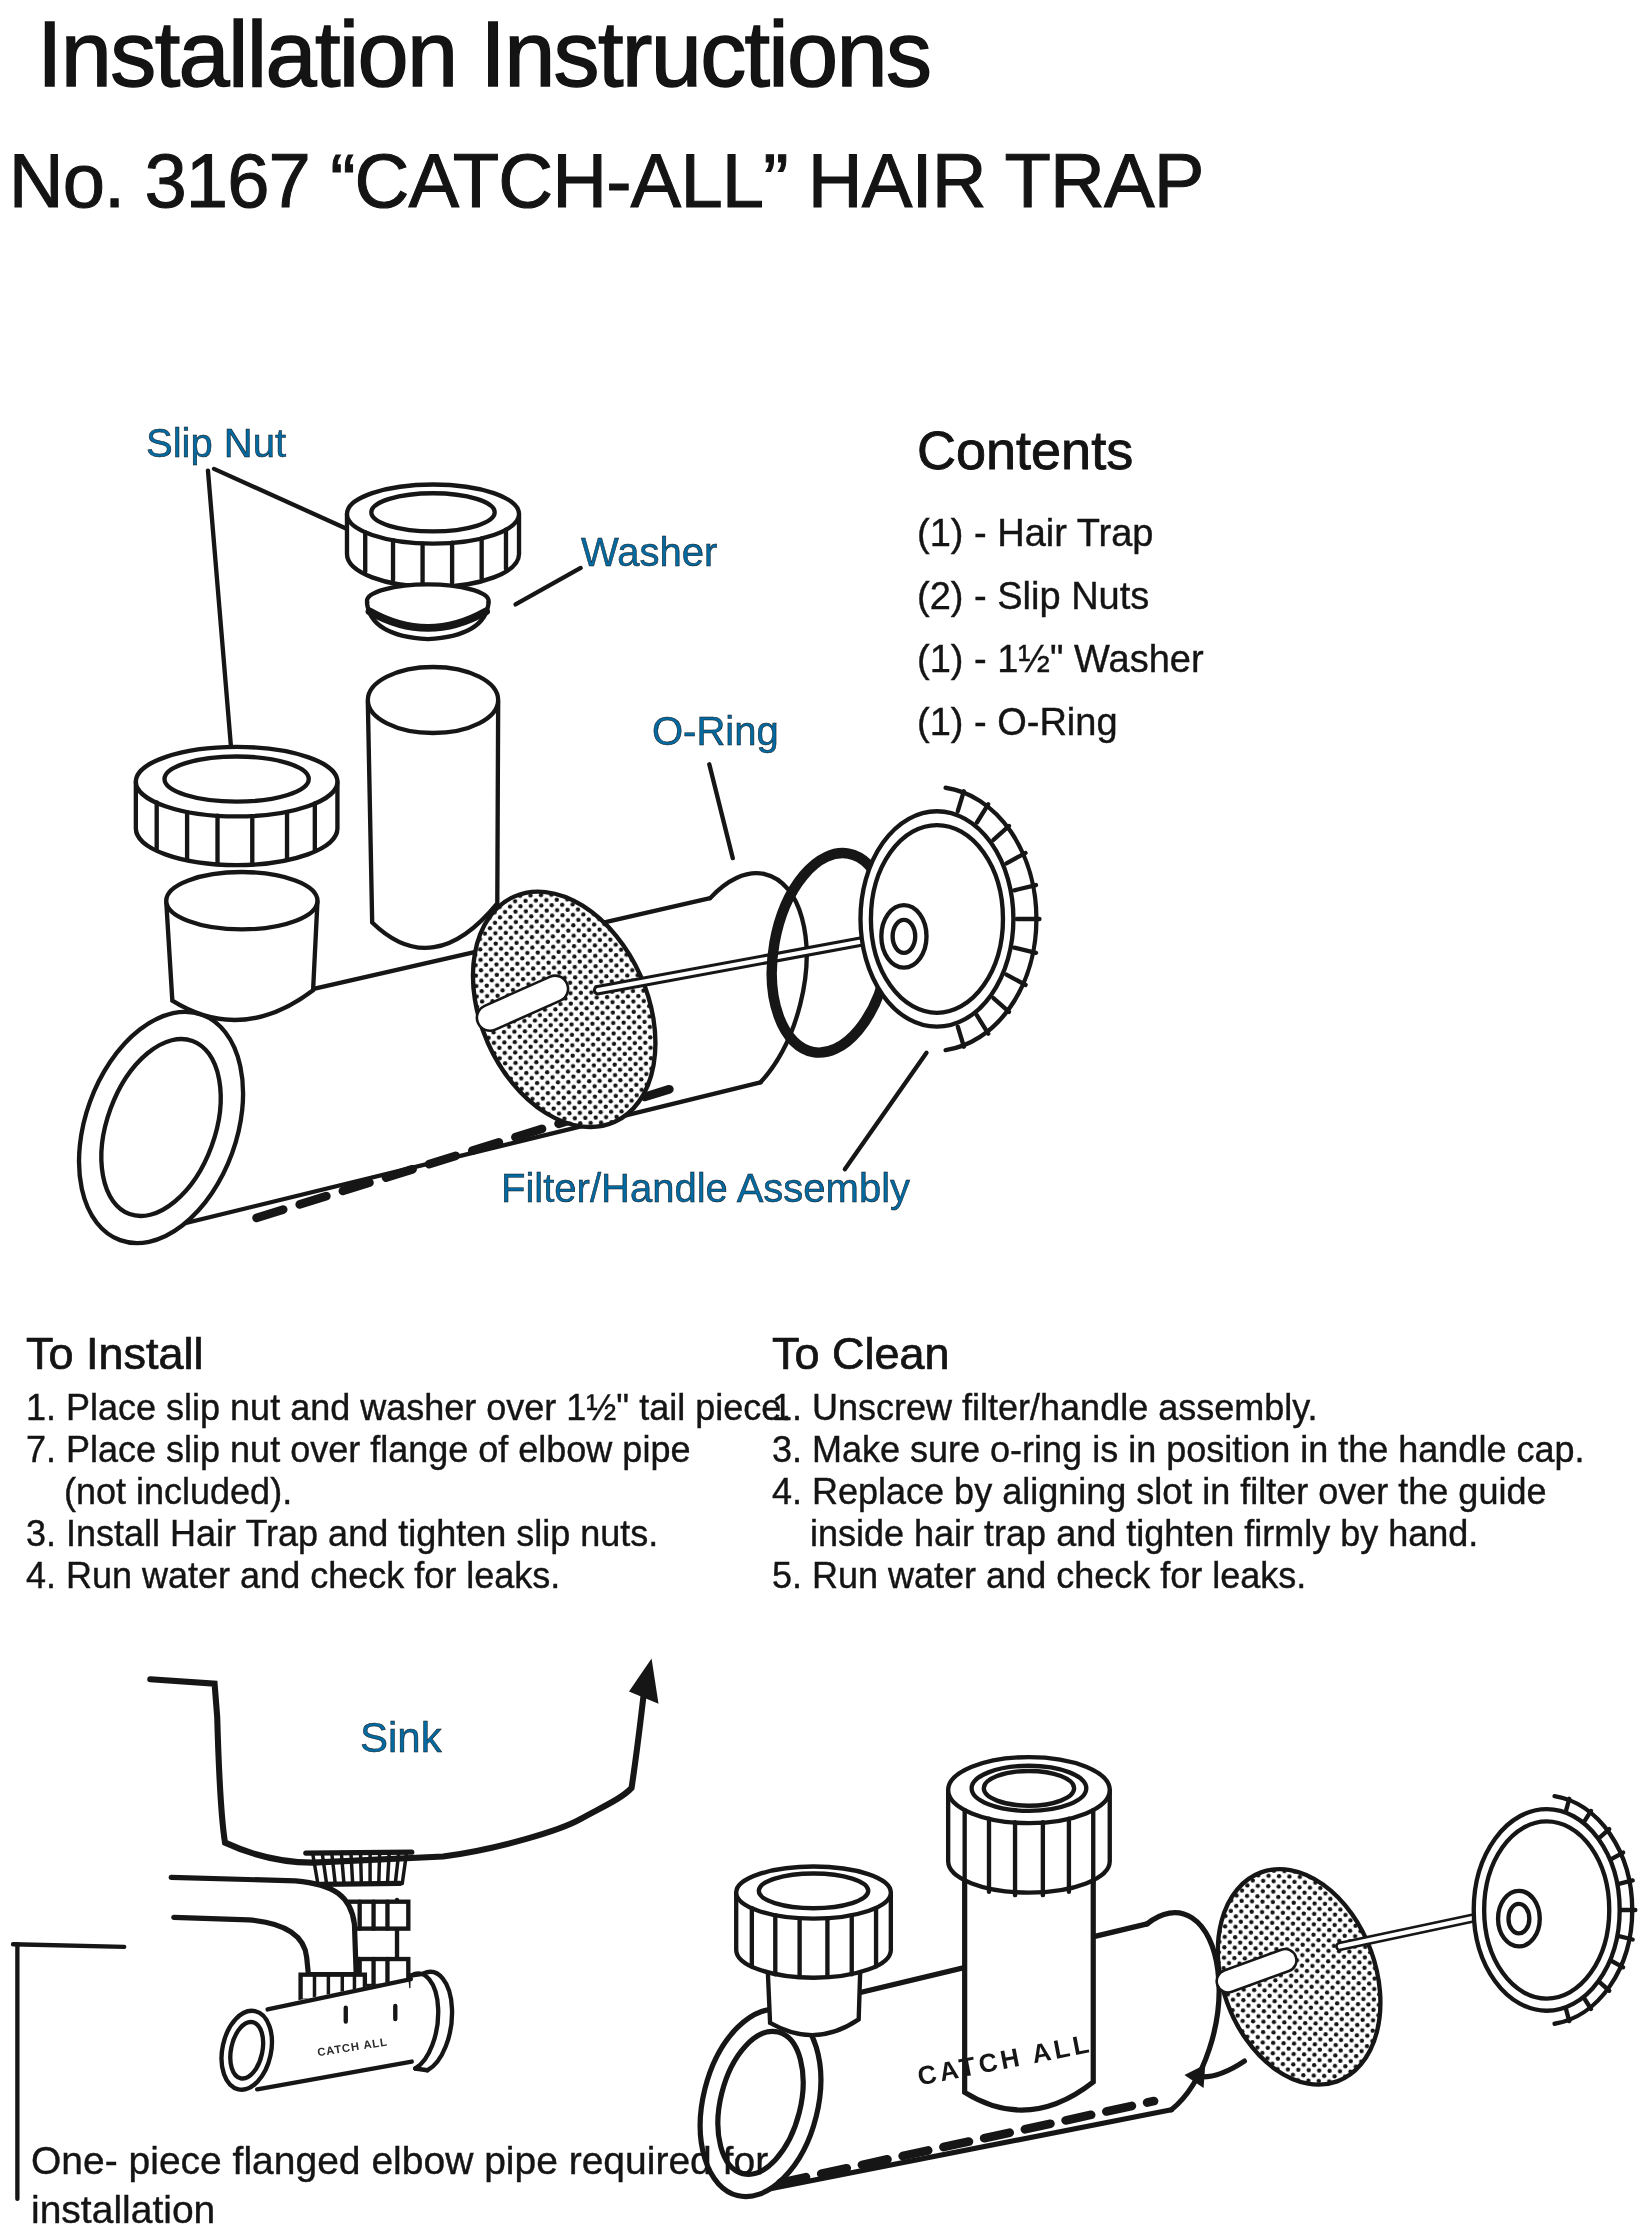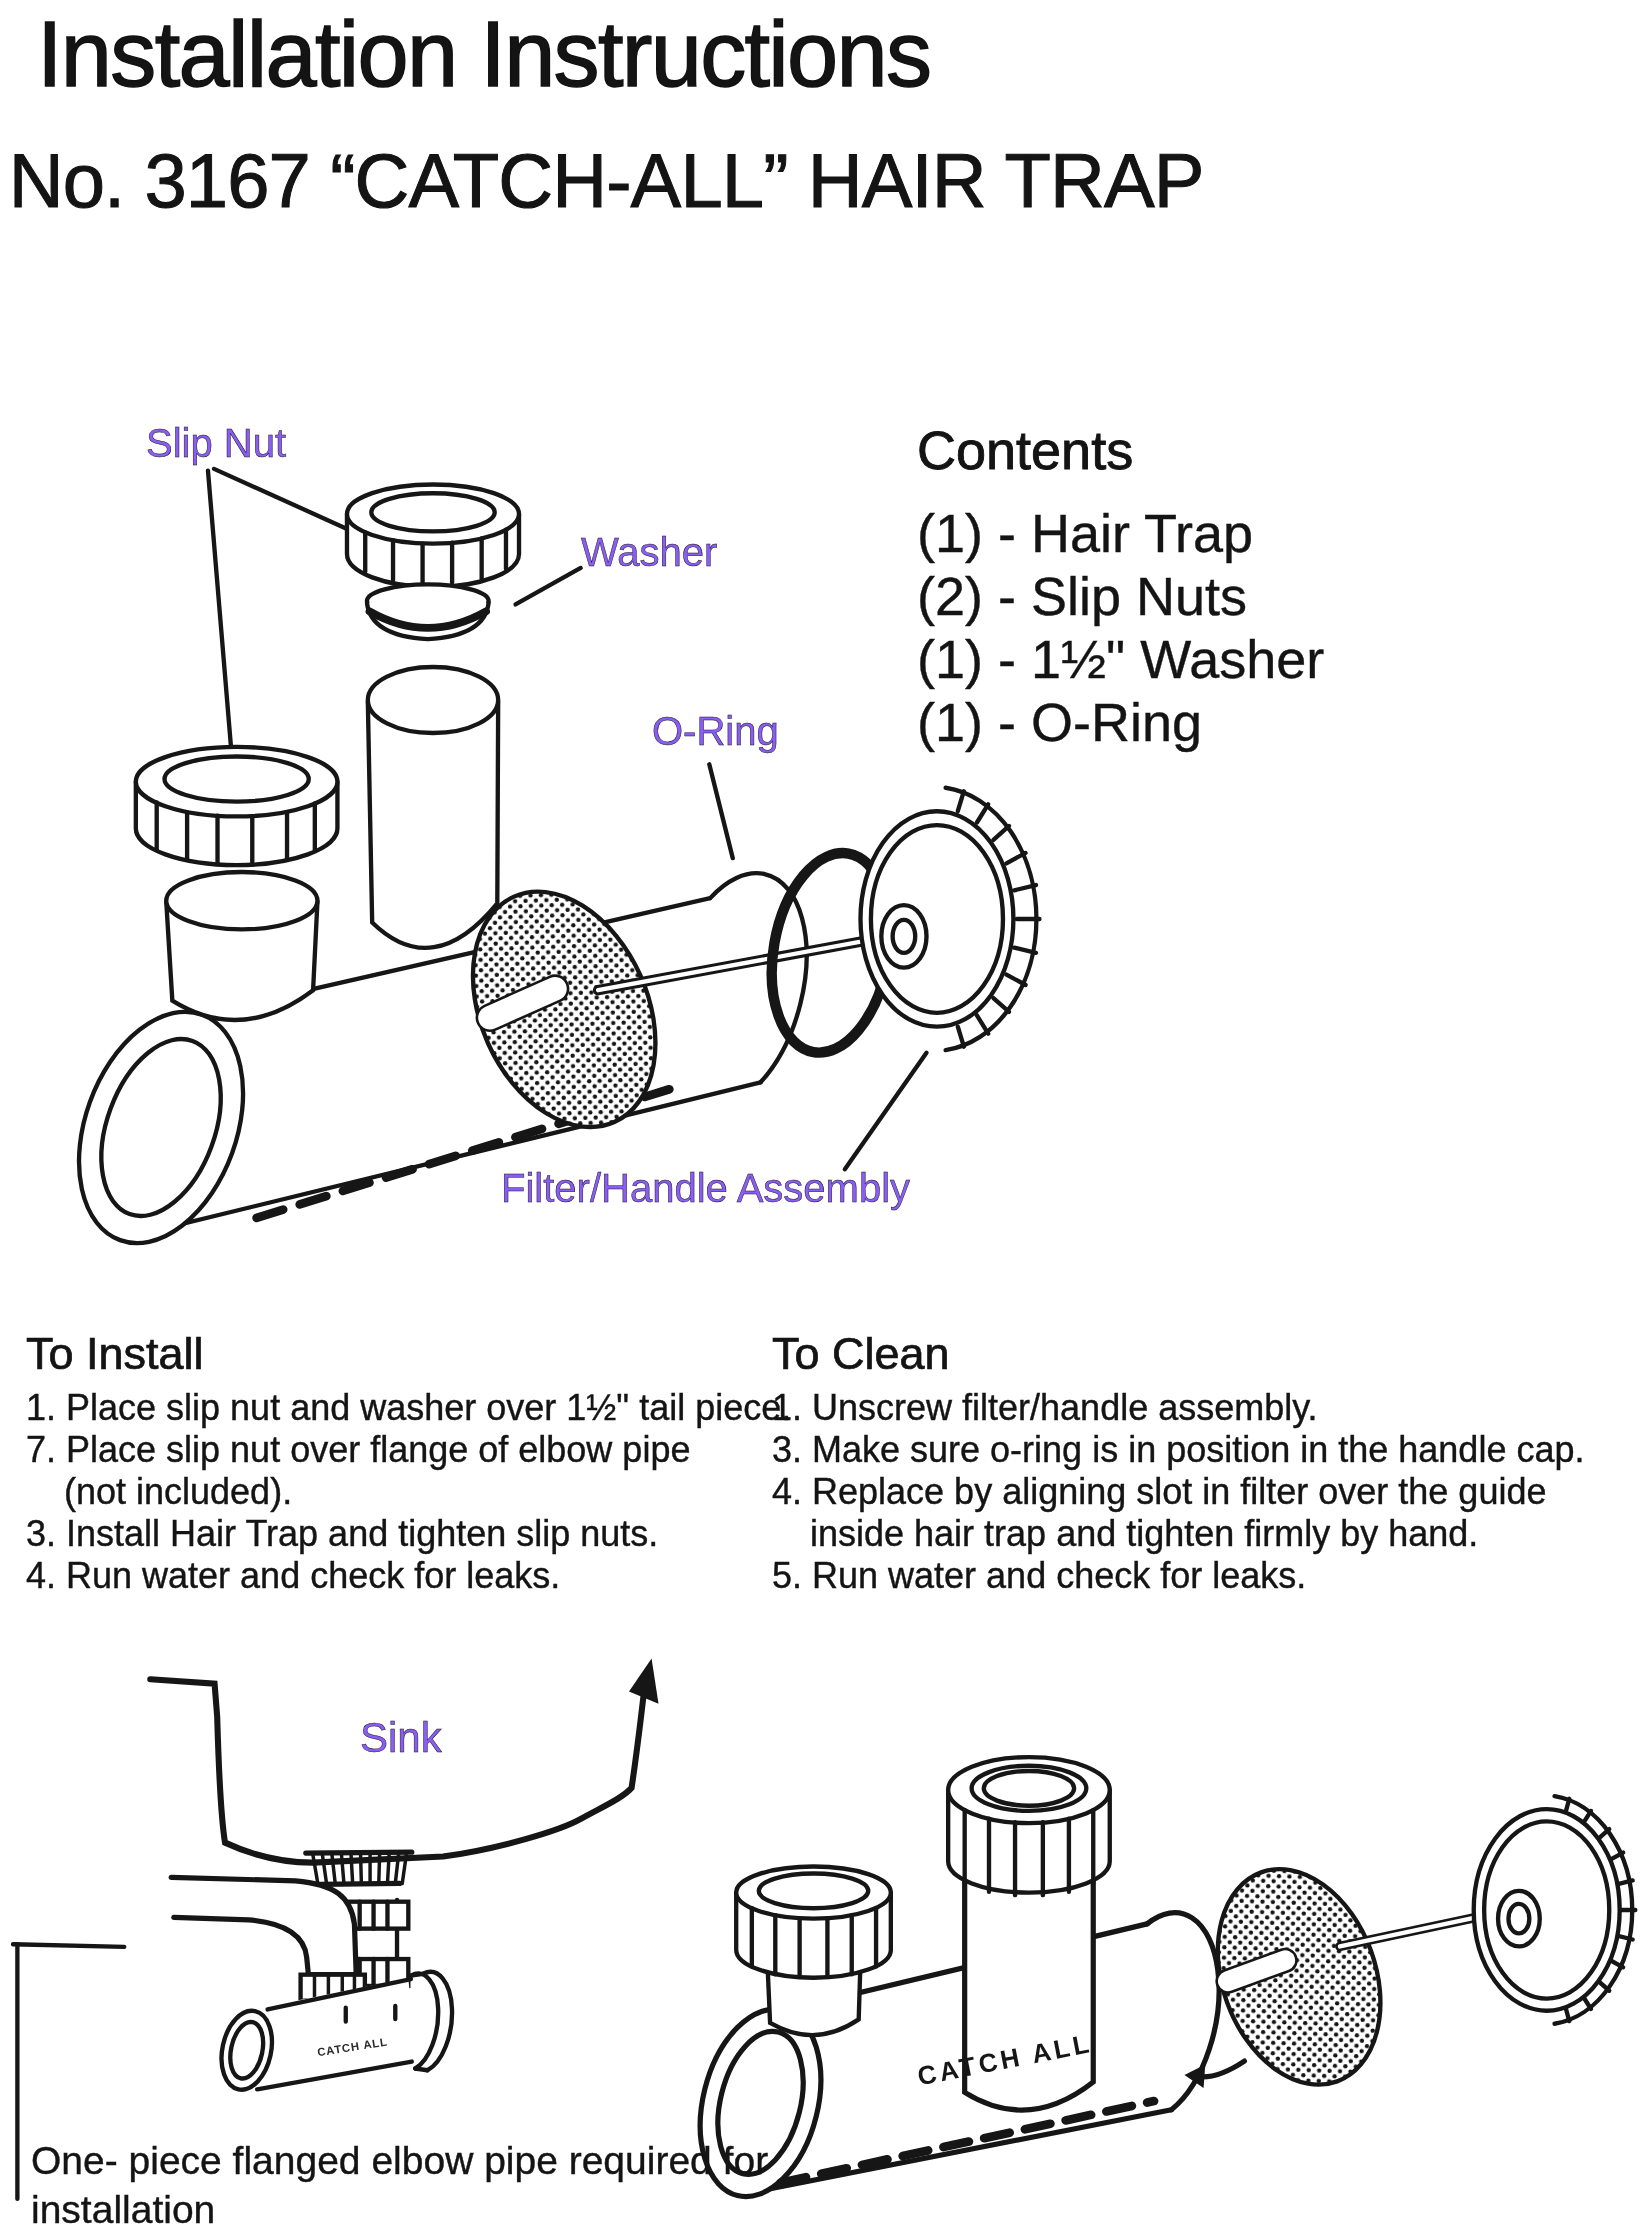--- a/index.html
+++ b/index.html
@@ -18,30 +18,30 @@
     -webkit-text-stroke:1.4px #111;
     white-space:nowrap;
   }
   .t-sub{
     left:8.7px;top:137px;
     font-size:76px;letter-spacing:-0.9px;font-weight:400;
     -webkit-text-stroke:1px #111;
     white-space:nowrap;
   }
   .dlabel{
-    font-size:40px;color:#8b5cf6;white-space:nowrap;
+    font-size:40px;color:#0369a1;white-space:nowrap;
     -webkit-text-stroke:0.5px #161616;
   }
   .contents{left:917px;top:419px;width:487px;}
   .contents h3{
     margin:0 0 21px 0;font-size:54px;font-weight:400;
     -webkit-text-stroke:0.9px #111;
   }
   .contents .c-item{
-    font-size:54px;line-height:63px;white-space:nowrap;
+    font-size:38px;line-height:63px;white-space:nowrap;
     -webkit-text-stroke:0.4px #161616;
   }
   .col-head{
     font-size:45px;font-weight:400;white-space:nowrap;
     -webkit-text-stroke:0.7px #111;
   }
   .steps{font-size:36px;line-height:42px;}
   .step{white-space:nowrap;-webkit-text-stroke:0.4px #161616;}
   .step.cont{padding-left:38px;}
   .footer-note{

